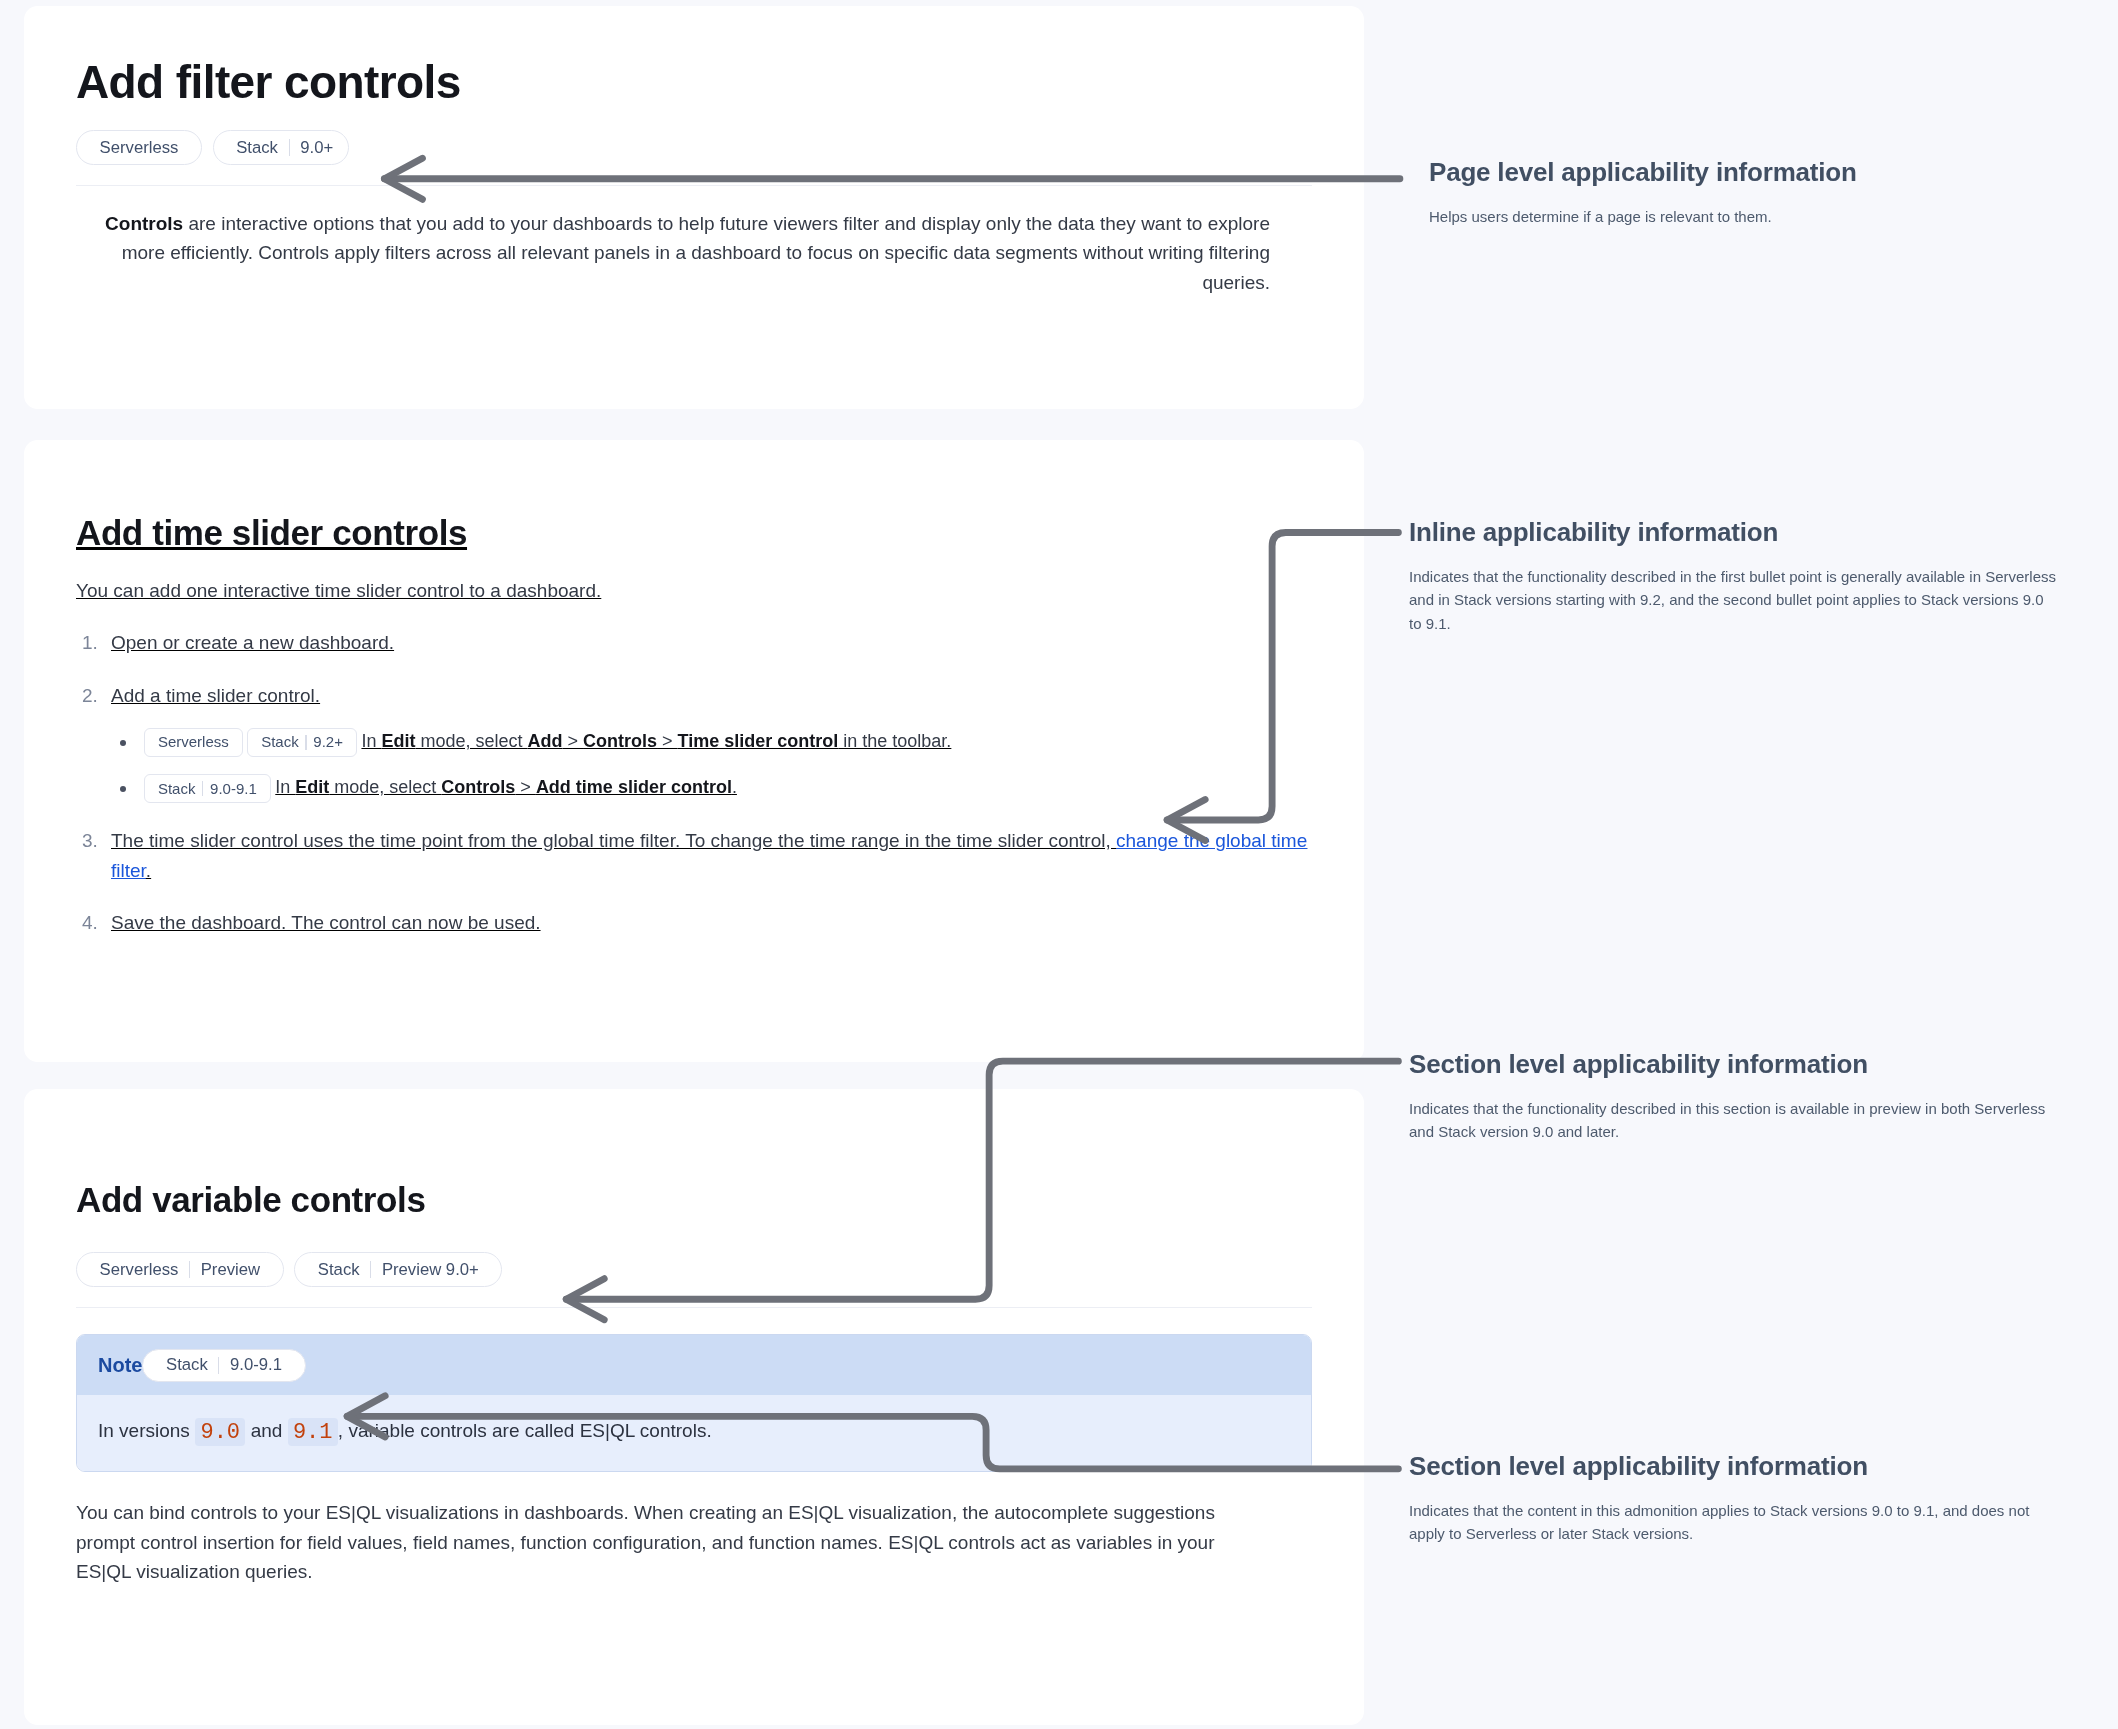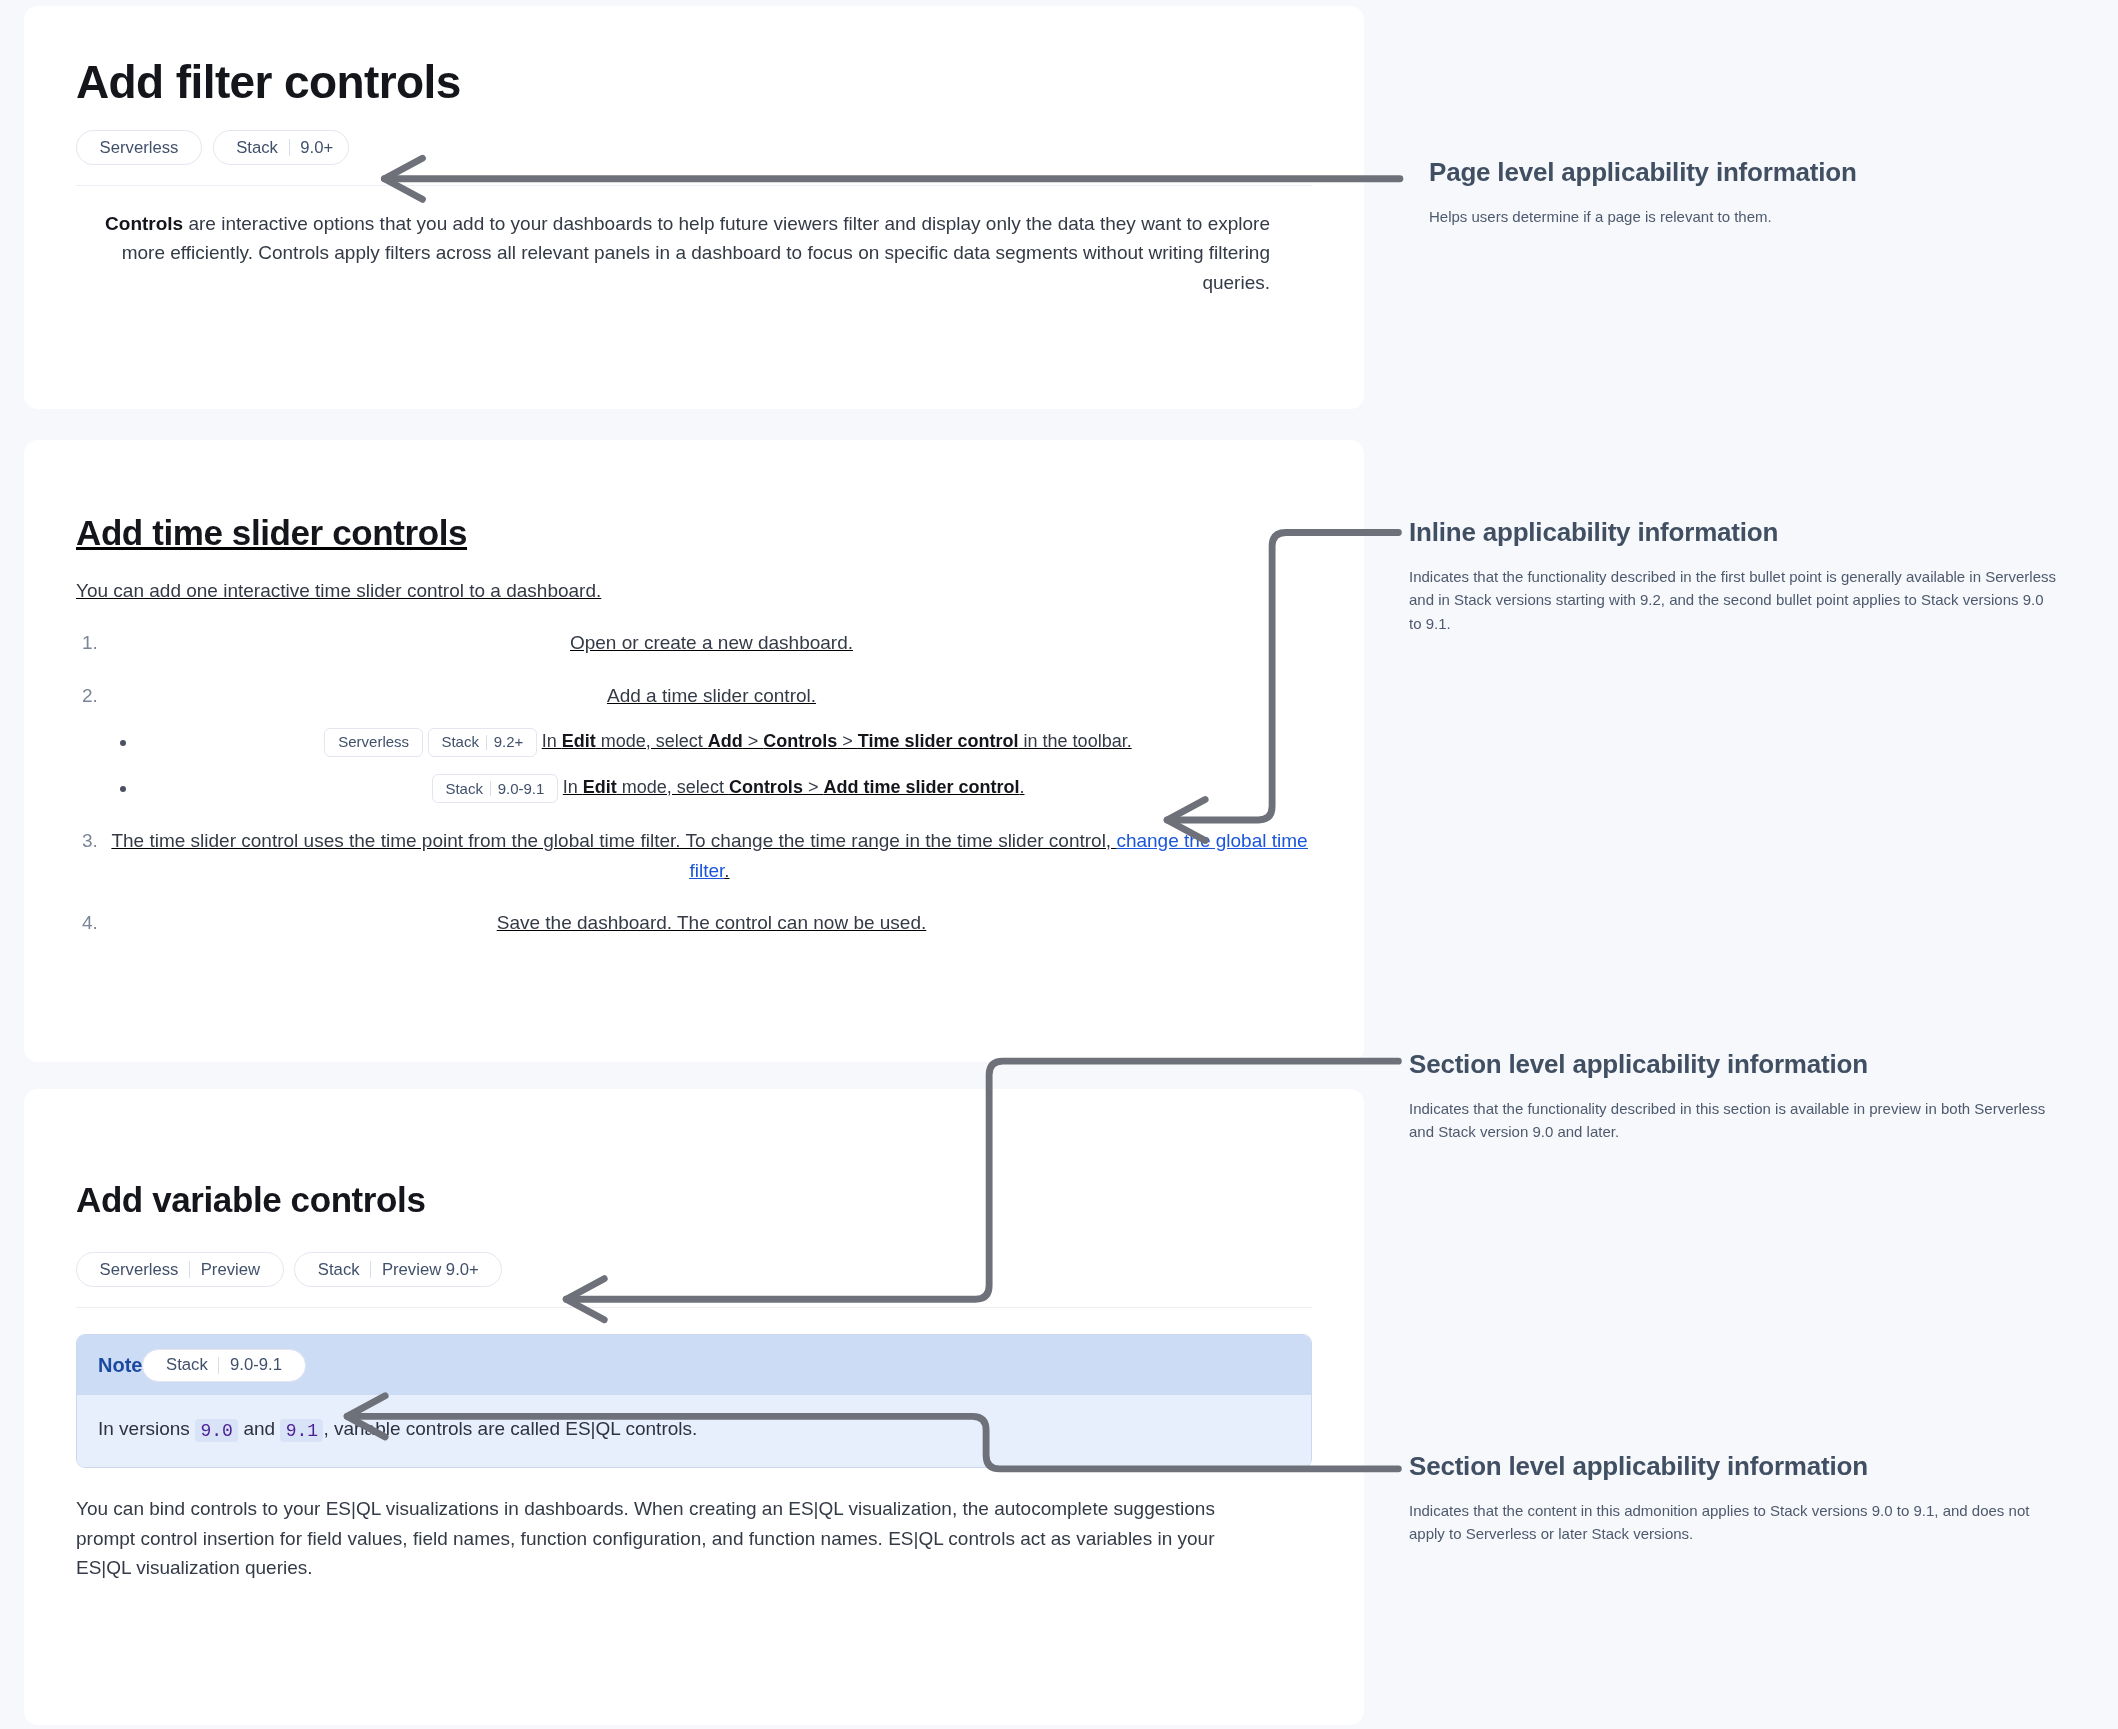--- a/index.html
+++ b/index.html
@@ -100,21 +100,21 @@
 
   p.body {
     font-size: 19px;
     line-height: 1.55;
     color: #343a46;
   }
   p.body b, .b { font-weight: 700; color: #14161c; }
 
   a.link { color: #1a56db; text-decoration: underline; }
 
-  ol.steps { list-style: none; counter-reset: s; text-align: center; }
+  ol.steps { list-style: none; counter-reset: s; }
   ol.steps > li {
     counter-increment: s;
     position: relative;
     padding-left: 35px;
     font-size: 19px;
     line-height: 1.55;
     color: #343a46;
     margin-top: 23px;
   }
   ol.steps > li::before {
@@ -162,25 +162,25 @@
   }
   .note-body {
     background: #e7eefc;
     padding: 20px 21px 23px 21px;
     font-size: 19px;
     line-height: 1.5;
     color: #2c3240;
   }
   code.inline-code {
     font-family: "Liberation Mono", monospace;
-    font-size: 18px;
+    font-size: 22px;
     background: #d9e3f7;
     border-radius: 3.8px;
     padding: 1.5px 5.3px;
-    color: #4c1d95;
+    color: #c2410c;
   }
 
   
   .anno { position: absolute; width: 487px; }
   .anno-title {
     font-size: 26px;
     font-weight: 700;
     letter-spacing: -0.2px;
     color: #414f63;
     line-height: 1.25;

